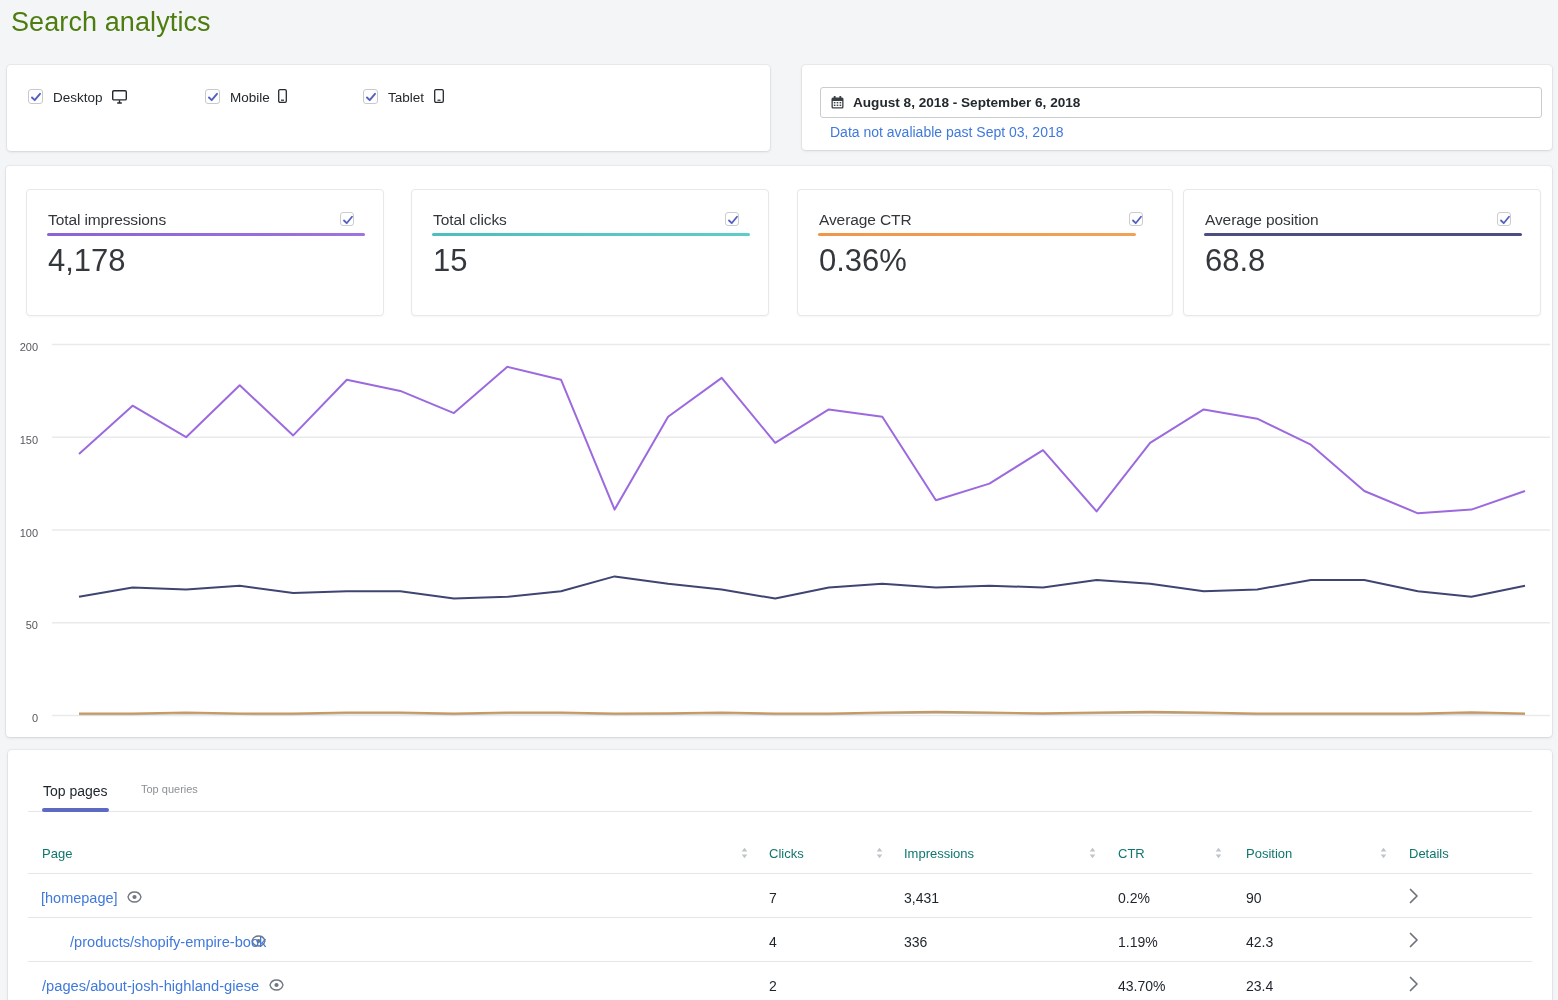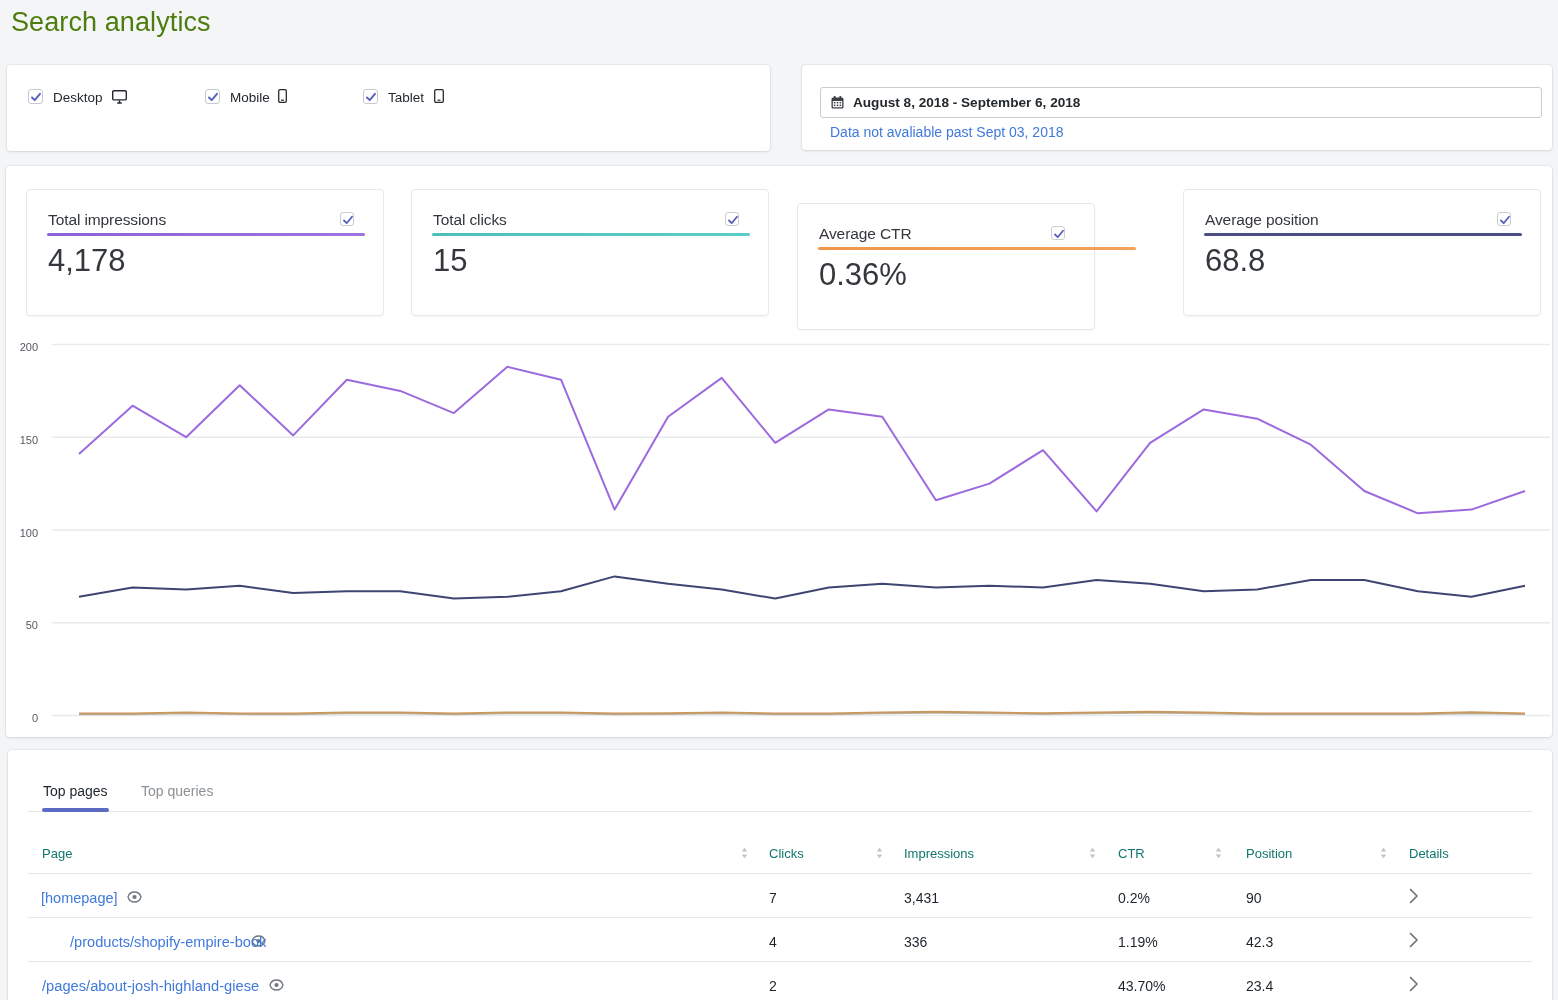--- a/index.html
+++ b/index.html
@@ -96,21 +96,21 @@
 <div class="subcard" style="left:411px; top:189px; width:358px; height:127px;">
   <div class="mtitle">Total clicks</div>
   <div class="mline" style="background:linear-gradient(90deg,#4bbfbc,#5ecdca);"></div>
   <div class="mval">15</div>
   <div class="mcb">
       <svg width="12" height="12" viewBox="0 0 12 12" style="position:absolute;left:0.5px;top:0.5px;">
         <path d="M2 6.5 L4.7 9.2 L10 2.8" fill="none" stroke="#5560c1" stroke-width="1.8" stroke-linecap="round" stroke-linejoin="round"></path>
       </svg>
     </div>
 </div>
-<div class="subcard" style="left:797px; top:203px; width:298px; height:127px;">
+<div class="subcard" style="left:797px; top:189px; width:376px; height:127px;">
   <div class="mtitle">Average CTR</div>
   <div class="mline" style="background:linear-gradient(90deg,#f0964a,#f2a258);"></div>
   <div class="mval">0.36%</div>
   <div class="mcb">
       <svg width="12" height="12" viewBox="0 0 12 12" style="position:absolute;left:0.5px;top:0.5px;">
         <path d="M2 6.5 L4.7 9.2 L10 2.8" fill="none" stroke="#5560c1" stroke-width="1.8" stroke-linecap="round" stroke-linejoin="round"></path>
       </svg>
     </div>
 </div>
 <div class="subcard" style="left:1183px; top:189px; width:358px; height:127px;">
@@ -137,21 +137,21 @@
 <text x="32" y="392.10" text-anchor="end" font-size="11" fill="#54595f" font-family="Liberation Sans, sans-serif">0</text>
 <polyline points="73.0,384.6 126.6,384.6 180.1,383.6 233.7,384.4 287.2,384.6 340.8,383.6 394.3,383.6 447.9,384.6 501.4,383.6 555.0,383.6 608.6,384.6 662.1,384.2 715.7,383.6 769.2,384.6 822.8,384.6 876.3,383.6 929.9,383.1 983.4,383.6 1037.0,384.2 1090.6,383.6 1144.1,383.1 1197.7,383.6 1251.2,384.6 1304.8,384.6 1358.3,384.6 1411.9,384.6 1465.4,383.5 1519.0,384.4" fill="none" stroke="#b4b7b9" stroke-width="1.4" stroke-linejoin="round"></polyline>
 <polyline points="73.0,383.6 126.6,383.6 180.1,382.5 233.7,383.6 287.2,383.6 340.8,382.5 394.3,382.5 447.9,383.6 501.4,382.5 555.0,382.5 608.6,383.6 662.1,383.3 715.7,382.5 769.2,383.6 822.8,383.6 876.3,382.5 929.9,381.8 983.4,382.5 1037.0,383.3 1090.6,382.5 1144.1,381.8 1197.7,382.5 1251.2,383.6 1304.8,383.6 1358.3,383.6 1411.9,383.6 1465.4,382.2 1519.0,383.6" fill="none" stroke="#c9985e" stroke-width="2" stroke-linejoin="round"></polyline>
 <polyline points="73.0,266.8 126.6,257.5 180.1,259.4 233.7,255.7 287.2,263.1 340.8,261.2 394.3,261.2 447.9,268.6 501.4,266.8 555.0,261.2 608.6,246.4 662.1,253.8 715.7,259.4 769.2,268.6 822.8,257.5 876.3,253.8 929.9,257.5 983.4,255.7 1037.0,257.5 1090.6,250.1 1144.1,253.8 1197.7,261.2 1251.2,259.4 1304.8,250.1 1358.3,250.1 1411.9,261.2 1465.4,266.8 1519.0,255.7" fill="none" stroke="#3f4572" stroke-width="2" stroke-linejoin="round"></polyline>
 <polyline points="73.0,123.9 126.6,75.7 180.1,107.2 233.7,55.3 287.2,105.4 340.8,49.7 394.3,60.9 447.9,83.1 501.4,36.8 555.0,49.7 608.6,179.6 662.1,86.8 715.7,47.9 769.2,112.8 822.8,79.4 876.3,86.8 929.9,170.3 983.4,153.6 1037.0,120.2 1090.6,181.4 1144.1,112.8 1197.7,79.4 1251.2,88.7 1304.8,114.7 1358.3,161.0 1411.9,183.3 1465.4,179.6 1519.0,161.0" fill="none" stroke="#9c6ade" stroke-width="2" stroke-linejoin="round"></polyline>
 </svg>
 
 <div class="card" style="left:8px; top:750px; width:1544px; height:260px;"></div>
 
 <div class="abs" style="left:43px; top:783px; font-size:14px; font-weight:400; color:#1d242c;">Top pages</div>
-<div class="abs" style="left:141px; top:783px; font-size:14px; color:#8c9196;">Top queries</div>
+<div class="abs" style="left:141px; top:783px; font-size:11px; color:#8c9196;">Top queries</div>
 <div class="divider" style="top:811px;"></div>
 <div class="abs" style="left:42px; top:808px; width:67px; height:4px; background:#5c6ac4; border-radius:2px;"></div>
 
 <div class="th" style="left:42px; top:846px;">Page</div>
 <div class="th" style="left:769px; top:846px;">Clicks</div>
 <div class="th" style="left:904px; top:846px;">Impressions</div>
 <div class="th" style="left:1118px; top:846px;">CTR</div>
 <div class="th" style="left:1246px; top:846px;">Position</div>
 <div class="th" style="left:1409px; top:846px;">Details</div>
 <div class="divider" style="top:873px;"></div>

